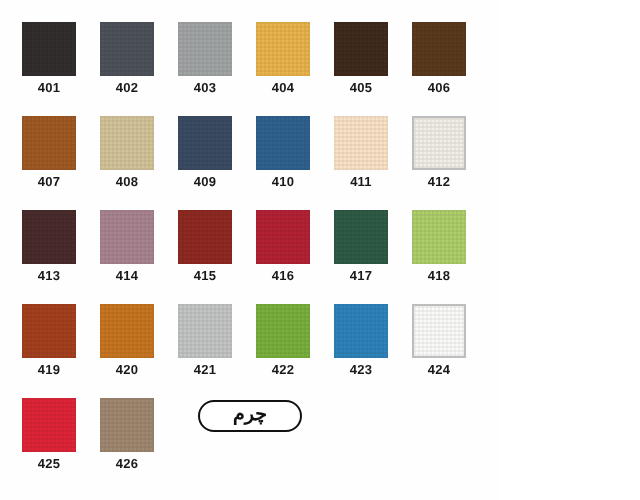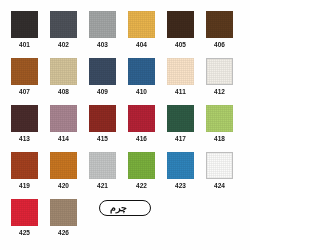--- a/index.html
+++ b/index.html
@@ -72,21 +72,21 @@
     justify-content: center;
   }
   .tag-pill {
     min-width: 52px;
     height: 16px;
     border: 1.3px solid #111111;
     border-radius: 9px;
     background: #ffffff;
     display: flex;
     align-items: center;
-    justify-content: flex-start;
+    justify-content: center;
     padding: 0 10px;
     box-sizing: border-box;
   }
   .tag-text {
     font-size: 9.5px;
     font-weight: bold;
     color: #111111;
     line-height: 1;
     direction: rtl;
   }

